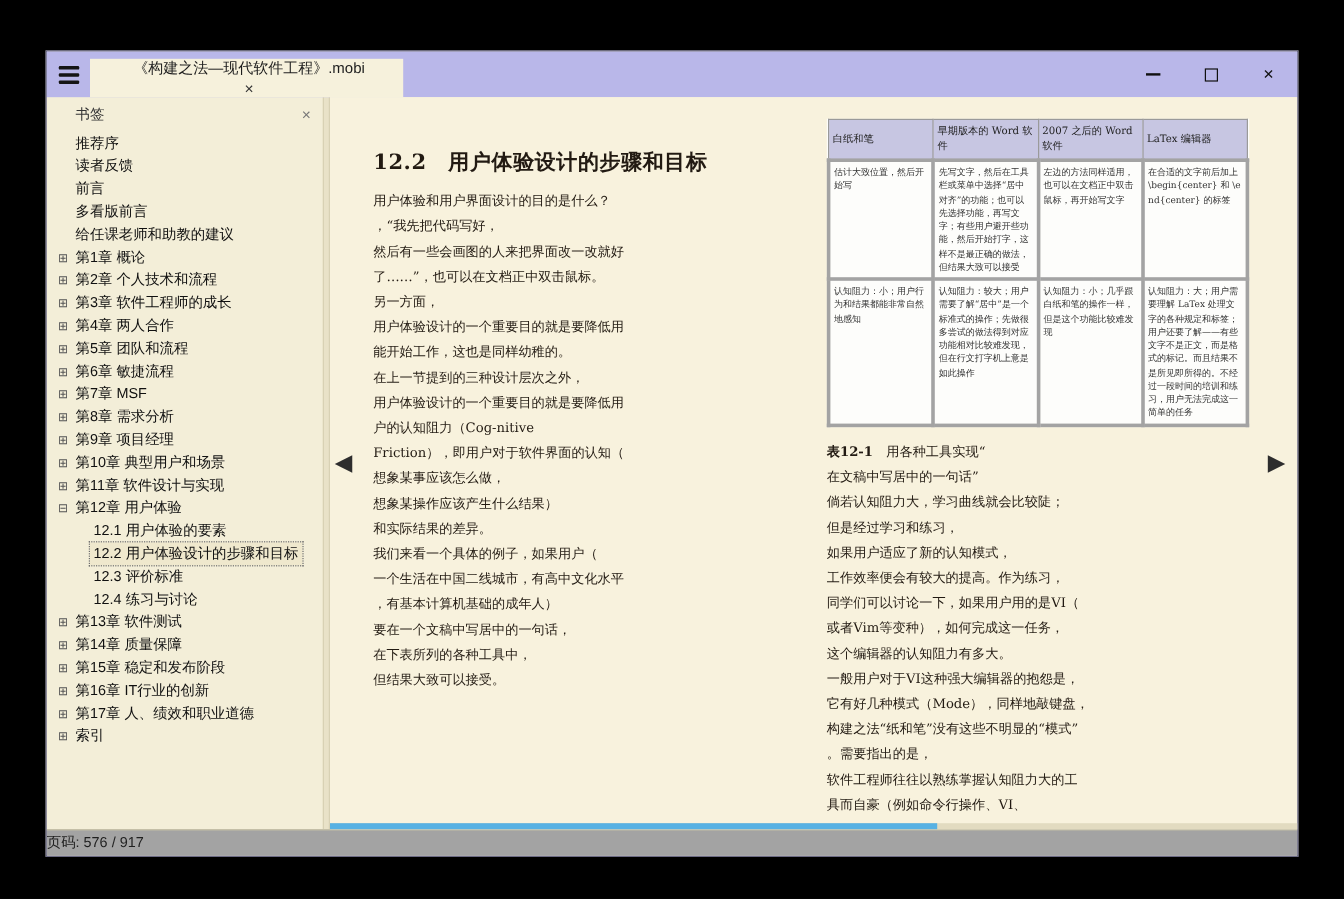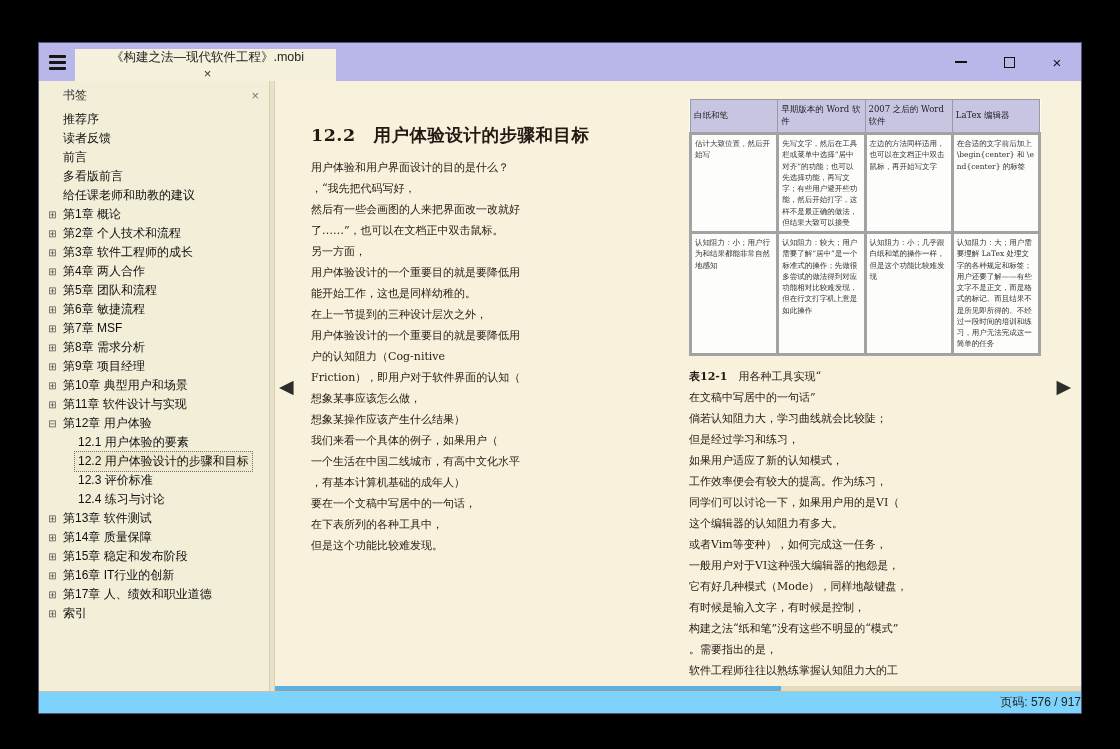--- a/index.html
+++ b/index.html
@@ -47,21 +47,21 @@
   .nav-right { right:10px; }
 
   
   table.tools { border-collapse:collapse; width:100%; background:#fdfdfb; margin:2px 0 10px 0; table-layout:fixed;padding-left:24px; }
   table.tools th { background:#c7c6e2; font-weight:normal; font-size:8.5px; padding:4px 3px; border:1px solid #9a9a9a; text-align:left; color:#222; }
   table.tools td { font-size:7.5px; padding:3px; border:3px solid #a3a3a3; vertical-align:top; line-height:1.5; color:#333; word-break:break-all; }
 
   
   .progress { flex:0 0 5px; background:#e2dbc0; cursor:pointer; }
   .progress-fill { height:100%; background:#57b1e3; }
-  .statusbar { flex:0 0 22px; background:#7dd3fc; border-top:1px solid #c9c2a6; display:flex; align-items:center; justify-content:flex-end; font-size:12px; color:#1f1f1f; }
+  .statusbar { flex:0 0 22px; background:#a3a3a3; border-top:1px solid #c9c2a6; display:flex; align-items:center; justify-content:flex-start; font-size:12px; color:#1f1f1f; }
 </style>
 </head>
 <body>
 
 <div class="screen">
   <div class="window">
 
     <div class="titlebar">
       <div class="menu-btn">
         <span class="menu-glyph"></span>
@@ -217,26 +217,27 @@
               <div class="tline">了……”，也可以在文档正中双击鼠标。</div>
               <div class="tline">另一方面，</div>
               <div class="tline">用户体验设计的一个重要目的就是要降低用</div>
               <div class="tline">能开始工作，这也是同样幼稚的。</div>
               <div class="tline">在上一节提到的三种设计层次之外，</div>
               <div class="tline">用户体验设计的一个重要目的就是要降低用</div>
               <div class="tline">户的认知阻力（Cog-nitive</div>
               <div class="tline">Friction），即用户对于软件界面的认知（</div>
               <div class="tline">想象某事应该怎么做，</div>
               <div class="tline">想象某操作应该产生什么结果）</div>
+              <div class="tline">和实际结果的差异。</div>
               <div class="tline">我们来看一个具体的例子，如果用户（</div>
               <div class="tline">一个生活在中国二线城市，有高中文化水平</div>
               <div class="tline">，有基本计算机基础的成年人）</div>
               <div class="tline">要在一个文稿中写居中的一句话，</div>
               <div class="tline">在下表所列的各种工具中，</div>
-              <div class="tline">但是这个功能比较难发现。</div>
+              <div class="tline">但结果大致可以接受。</div>
           </div>
 
           <div class="col-right">
             <table class="tools">
               <thead>
                 <tr>
                   <th>白纸和笔</th>
                   <th>早期版本的 Word 软件</th>
                   <th>2007 之后的 Word 软件</th>
                   <th>LaTex 编辑器</th>
@@ -259,25 +260,24 @@
             </table>
 
             <div class="tline"><span class="caption-bold">表12-1</span><span>　用各种工具实现“</span></div>
             <div class="tline">在文稿中写居中的一句话”</div>
 
             <div class="tline">倘若认知阻力大，学习曲线就会比较陡；</div>
               <div class="tline">但是经过学习和练习，</div>
               <div class="tline">如果用户适应了新的认知模式，</div>
               <div class="tline">工作效率便会有较大的提高。作为练习，</div>
               <div class="tline">同学们可以讨论一下，如果用户用的是VI（</div>
+              <div class="tline">或者Vim等变种），如何完成这一任务，</div>
               <div class="tline">这个编辑器的认知阻力有多大。</div>
-              <div class="tline">或者Vim等变种），如何完成这一任务，</div>
               <div class="tline">一般用户对于VI这种强大编辑器的抱怨是，</div>
               <div class="tline">它有好几种模式（Mode），同样地敲键盘，</div>
-              <div class="tline">有时候是输入文字，有时候是控制，</div>
               <div class="tline">构建之法“纸和笔”没有这些不明显的“模式”</div>
               <div class="tline">。需要指出的是，</div>
               <div class="tline">软件工程师往往以熟练掌握认知阻力大的工</div>
               <div class="tline">具而自豪（例如命令行操作、VI、</div>
           </div>
         </div>
 
         <div class="progress">
           <div class="progress-fill" style="width: 62.8%;"></div>
         </div>

